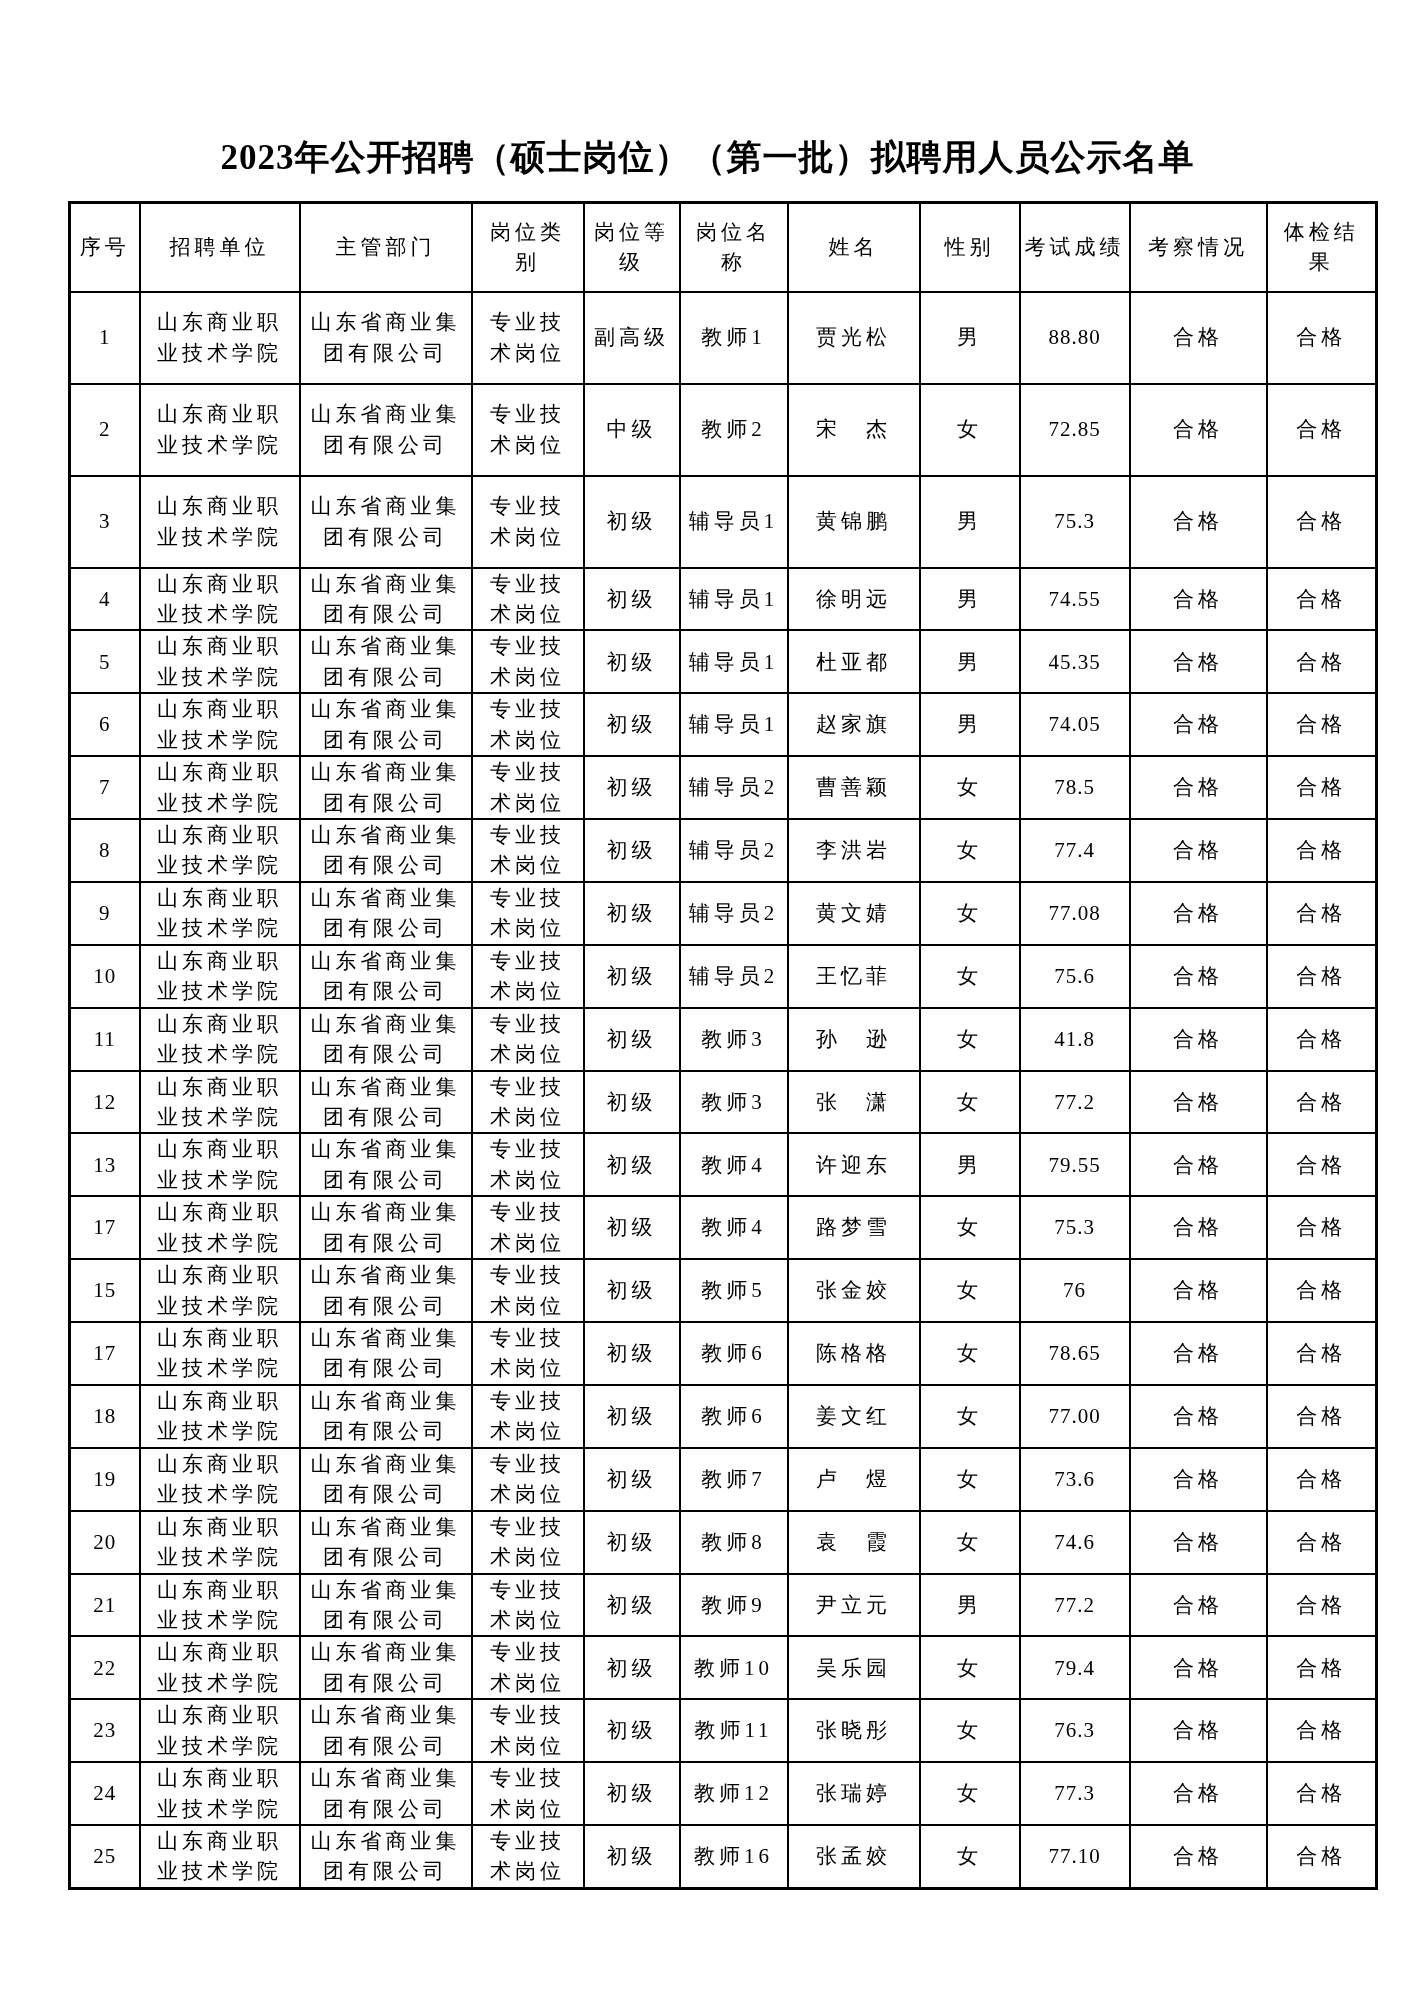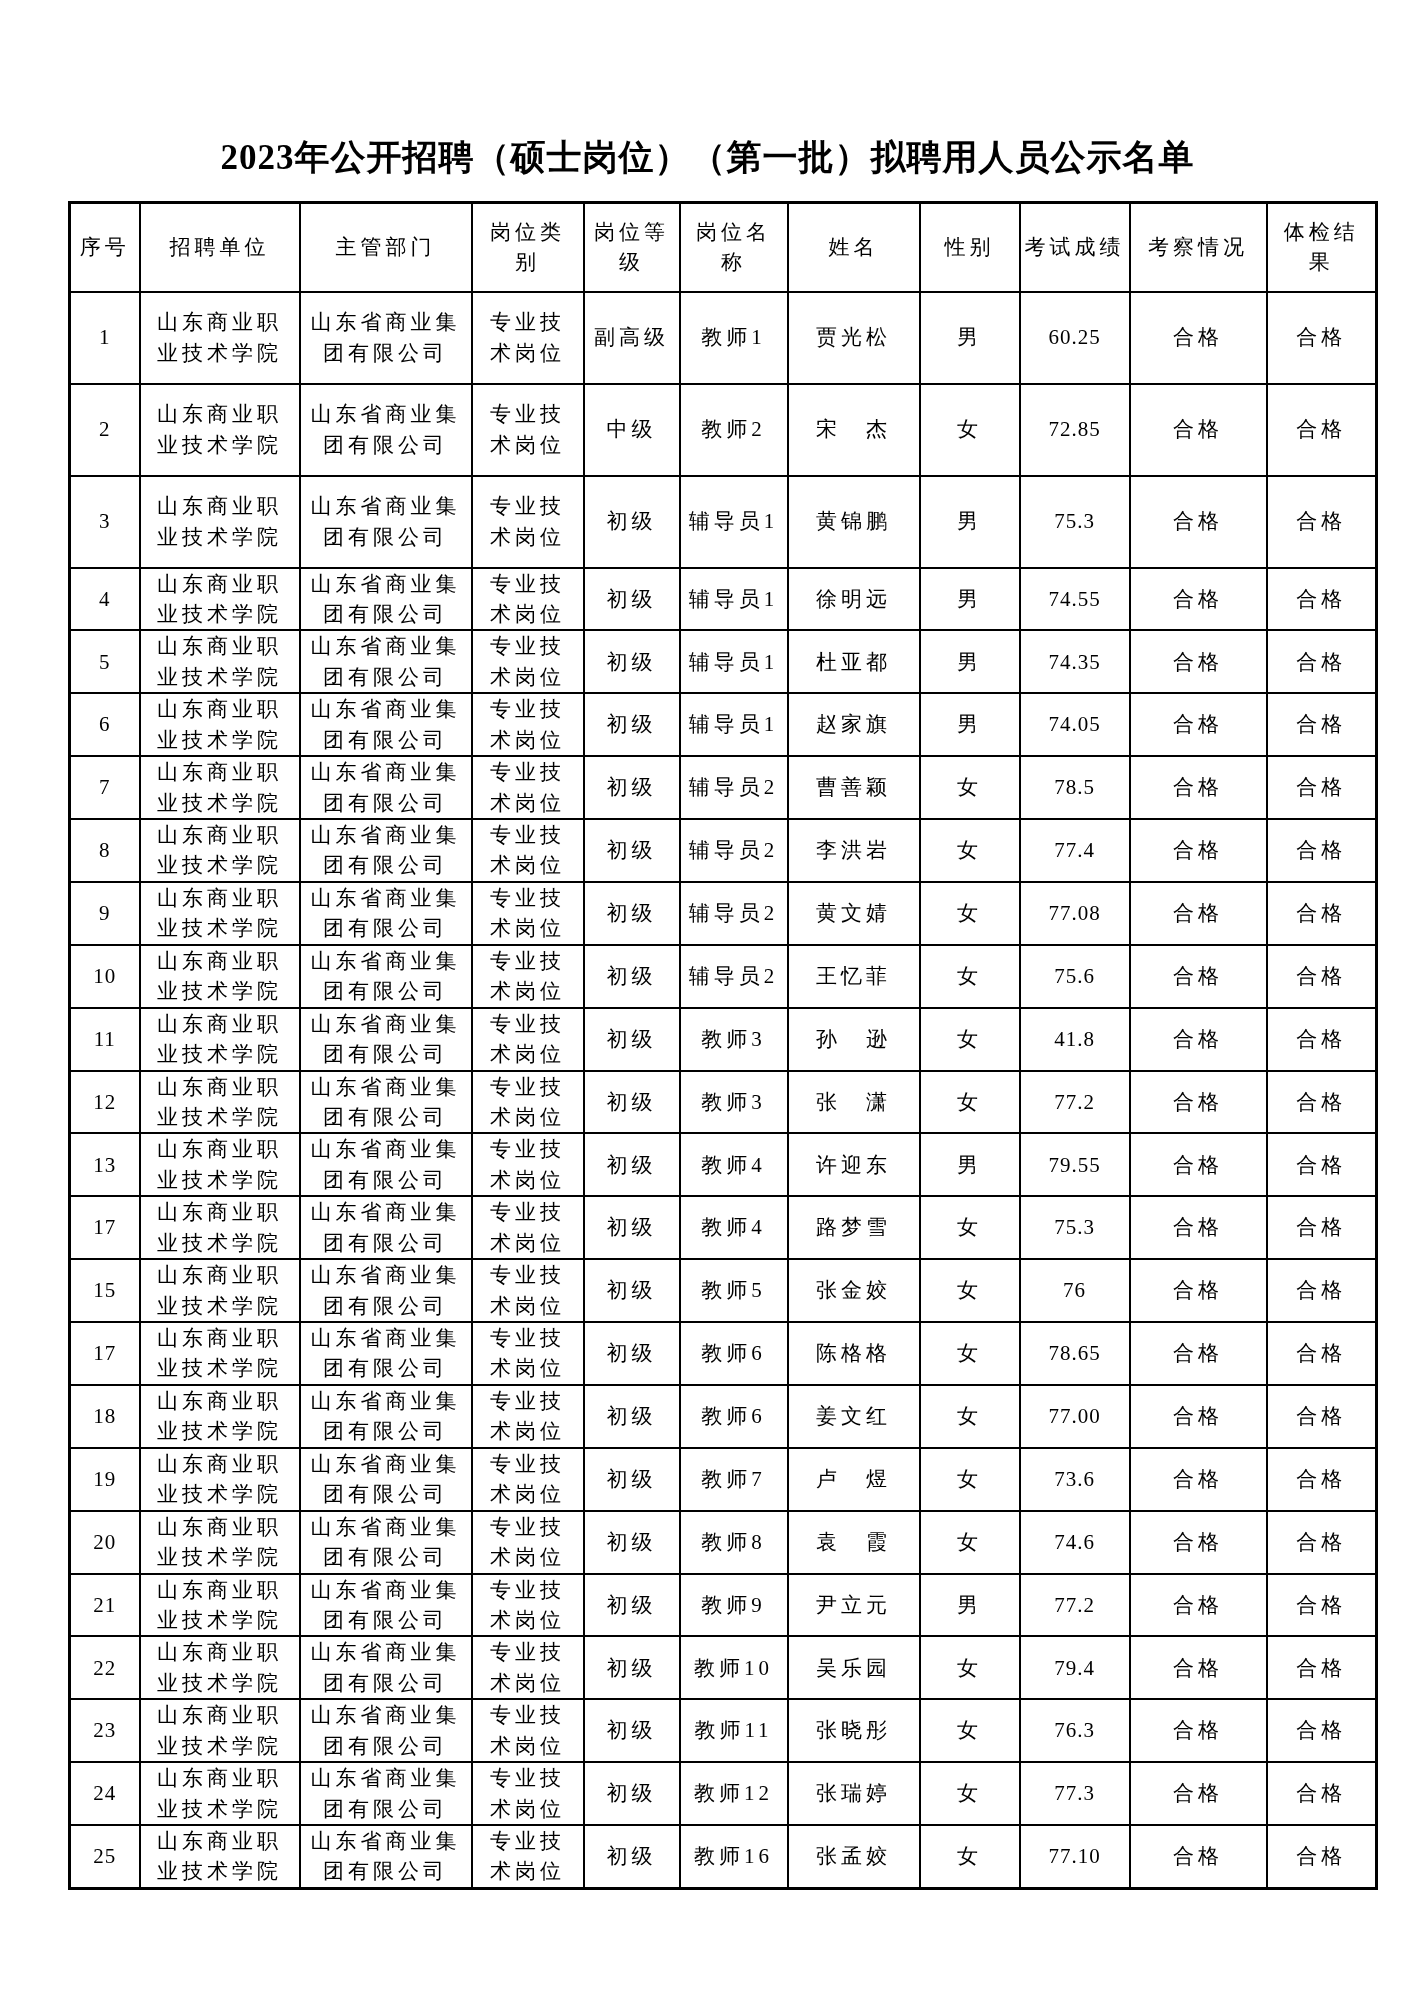--- a/index.html
+++ b/index.html
@@ -109,21 +109,21 @@
       <td>山东商业职
 业技术学院</td>
       <td>山东省商业集
 团有限公司</td>
       <td>专业技
 术岗位</td>
       <td>副高级</td>
       <td>教师1</td>
       <td>贾光松</td>
       <td>男</td>
-      <td class="num">60.25</td>
+      <td class="num">88.80</td>
       <td>合格</td>
       <td>合格</td>
     </tr>
         <tr>
       <td class="num">2</td>
       <td>山东商业职
 业技术学院</td>
       <td>山东省商业集
 团有限公司</td>
       <td>专业技
@@ -173,21 +173,21 @@
       <td>山东商业职
 业技术学院</td>
       <td>山东省商业集
 团有限公司</td>
       <td>专业技
 术岗位</td>
       <td>初级</td>
       <td>辅导员1</td>
       <td>杜亚都</td>
       <td>男</td>
-      <td class="num">74.35</td>
+      <td class="num">45.35</td>
       <td>合格</td>
       <td>合格</td>
     </tr>
         <tr>
       <td class="num">6</td>
       <td>山东商业职
 业技术学院</td>
       <td>山东省商业集
 团有限公司</td>
       <td>专业技

